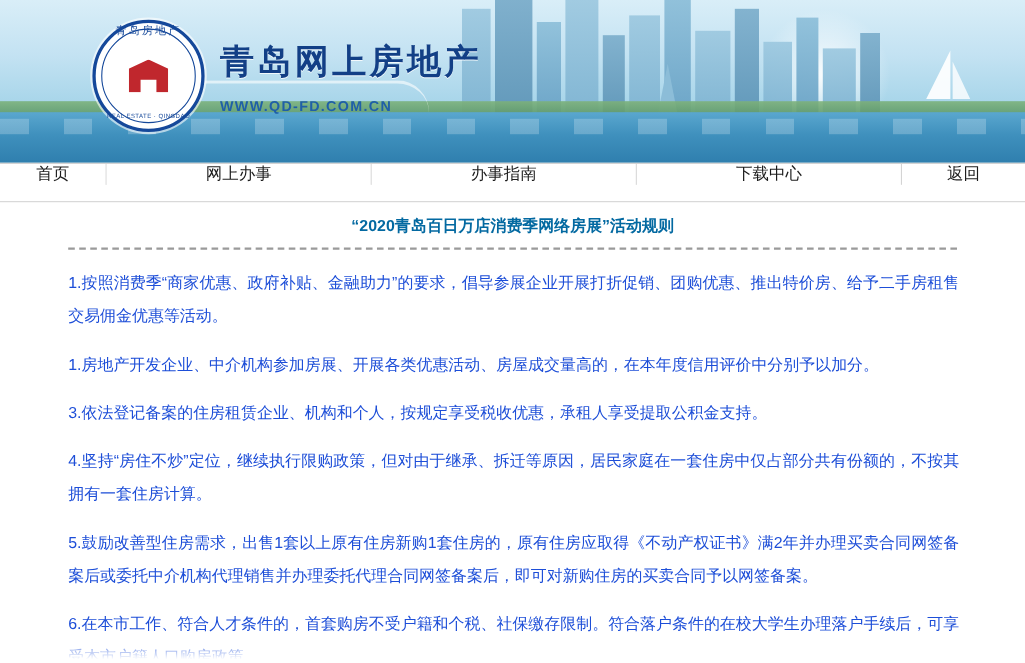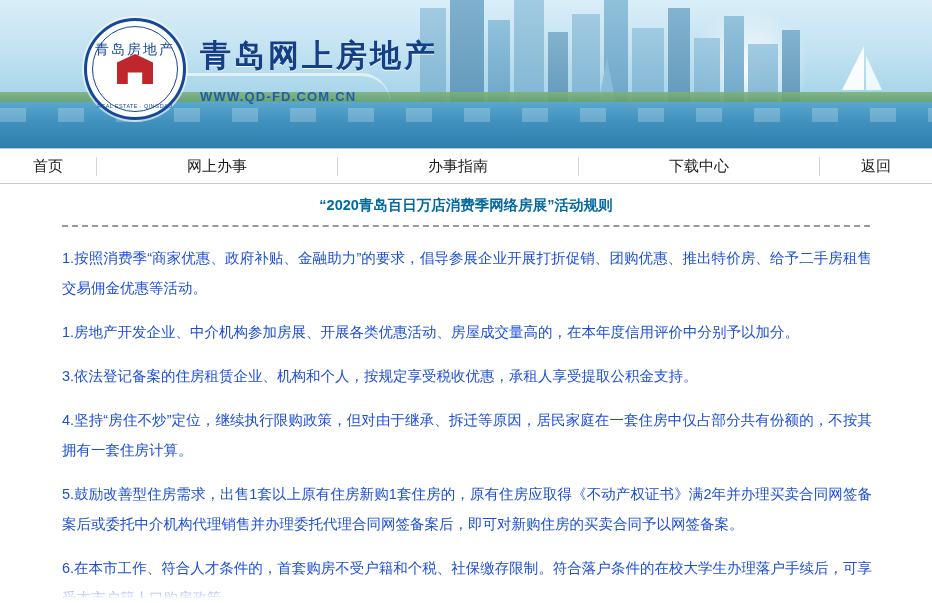--- a/index.html
+++ b/index.html
@@ -56,42 +56,42 @@
     box-shadow:0 0 0 2px rgba(255,255,255,.6);
   }
   .seal .ring{
     position:absolute;inset:5px;border:1px solid #15489a;border-radius:50%;
   }
   .seal .mark{
     width:36px;height:30px;background:#c0272d;position:relative;z-index:2;
     clip-path:polygon(0% 28%,50% 0%,100% 28%,100% 100%,70% 100%,70% 62%,30% 62%,30% 100%,0% 100%);
   }
   .seal .top-cn{
-    position:absolute;top:20px;left:0;right:0;text-align:center;
-    font-size:14px;color:#15489a;letter-spacing:2px;
+    position:absolute;top:0;left:0;right:0;text-align:center;
+    font-size:10px;color:#15489a;letter-spacing:2px;
   }
   .seal .bot-en{
     position:absolute;bottom:8px;left:0;right:0;text-align:center;
     font-size:5.5px;color:#15489a;letter-spacing:.4px;
   }
   .brand-text{display:flex;flex-direction:column;gap:12px;}
   .brand-title{
     font-family:"DejaVu Sans","Liberation Sans",sans-serif;
     font-size:31px;font-weight:bold;color:#123f86;letter-spacing:3px;
     text-shadow:0 1px 0 rgba(255,255,255,.8);
   }
   .brand-url{
     font-size:13px;font-weight:bold;color:#1f5fa8;letter-spacing:1.2px;
   }
 
   
   .navwrap{
     position:relative;width:932px;height:34px;background:#ffffff;
     border-top:1px solid #c9c9c9;border-bottom:1px solid #c9c9c9;
-    display:flex;align-items:center;
+    display:flex;align-items:flex-start;
   }
   .navitem{
     flex:1 1 0;display:flex;align-items:center;justify-content:center;
     font-size:15px;color:#1b1b1b;border-right:1px solid #d4d4d4;
     background:#fff;cursor:pointer;white-space:nowrap;
   }
   .navitem:last-child{border-right:none;}
   .navitem:first-child{flex:0 0 96px;}
   .navitem.last{flex:0 0 112px;}
 

